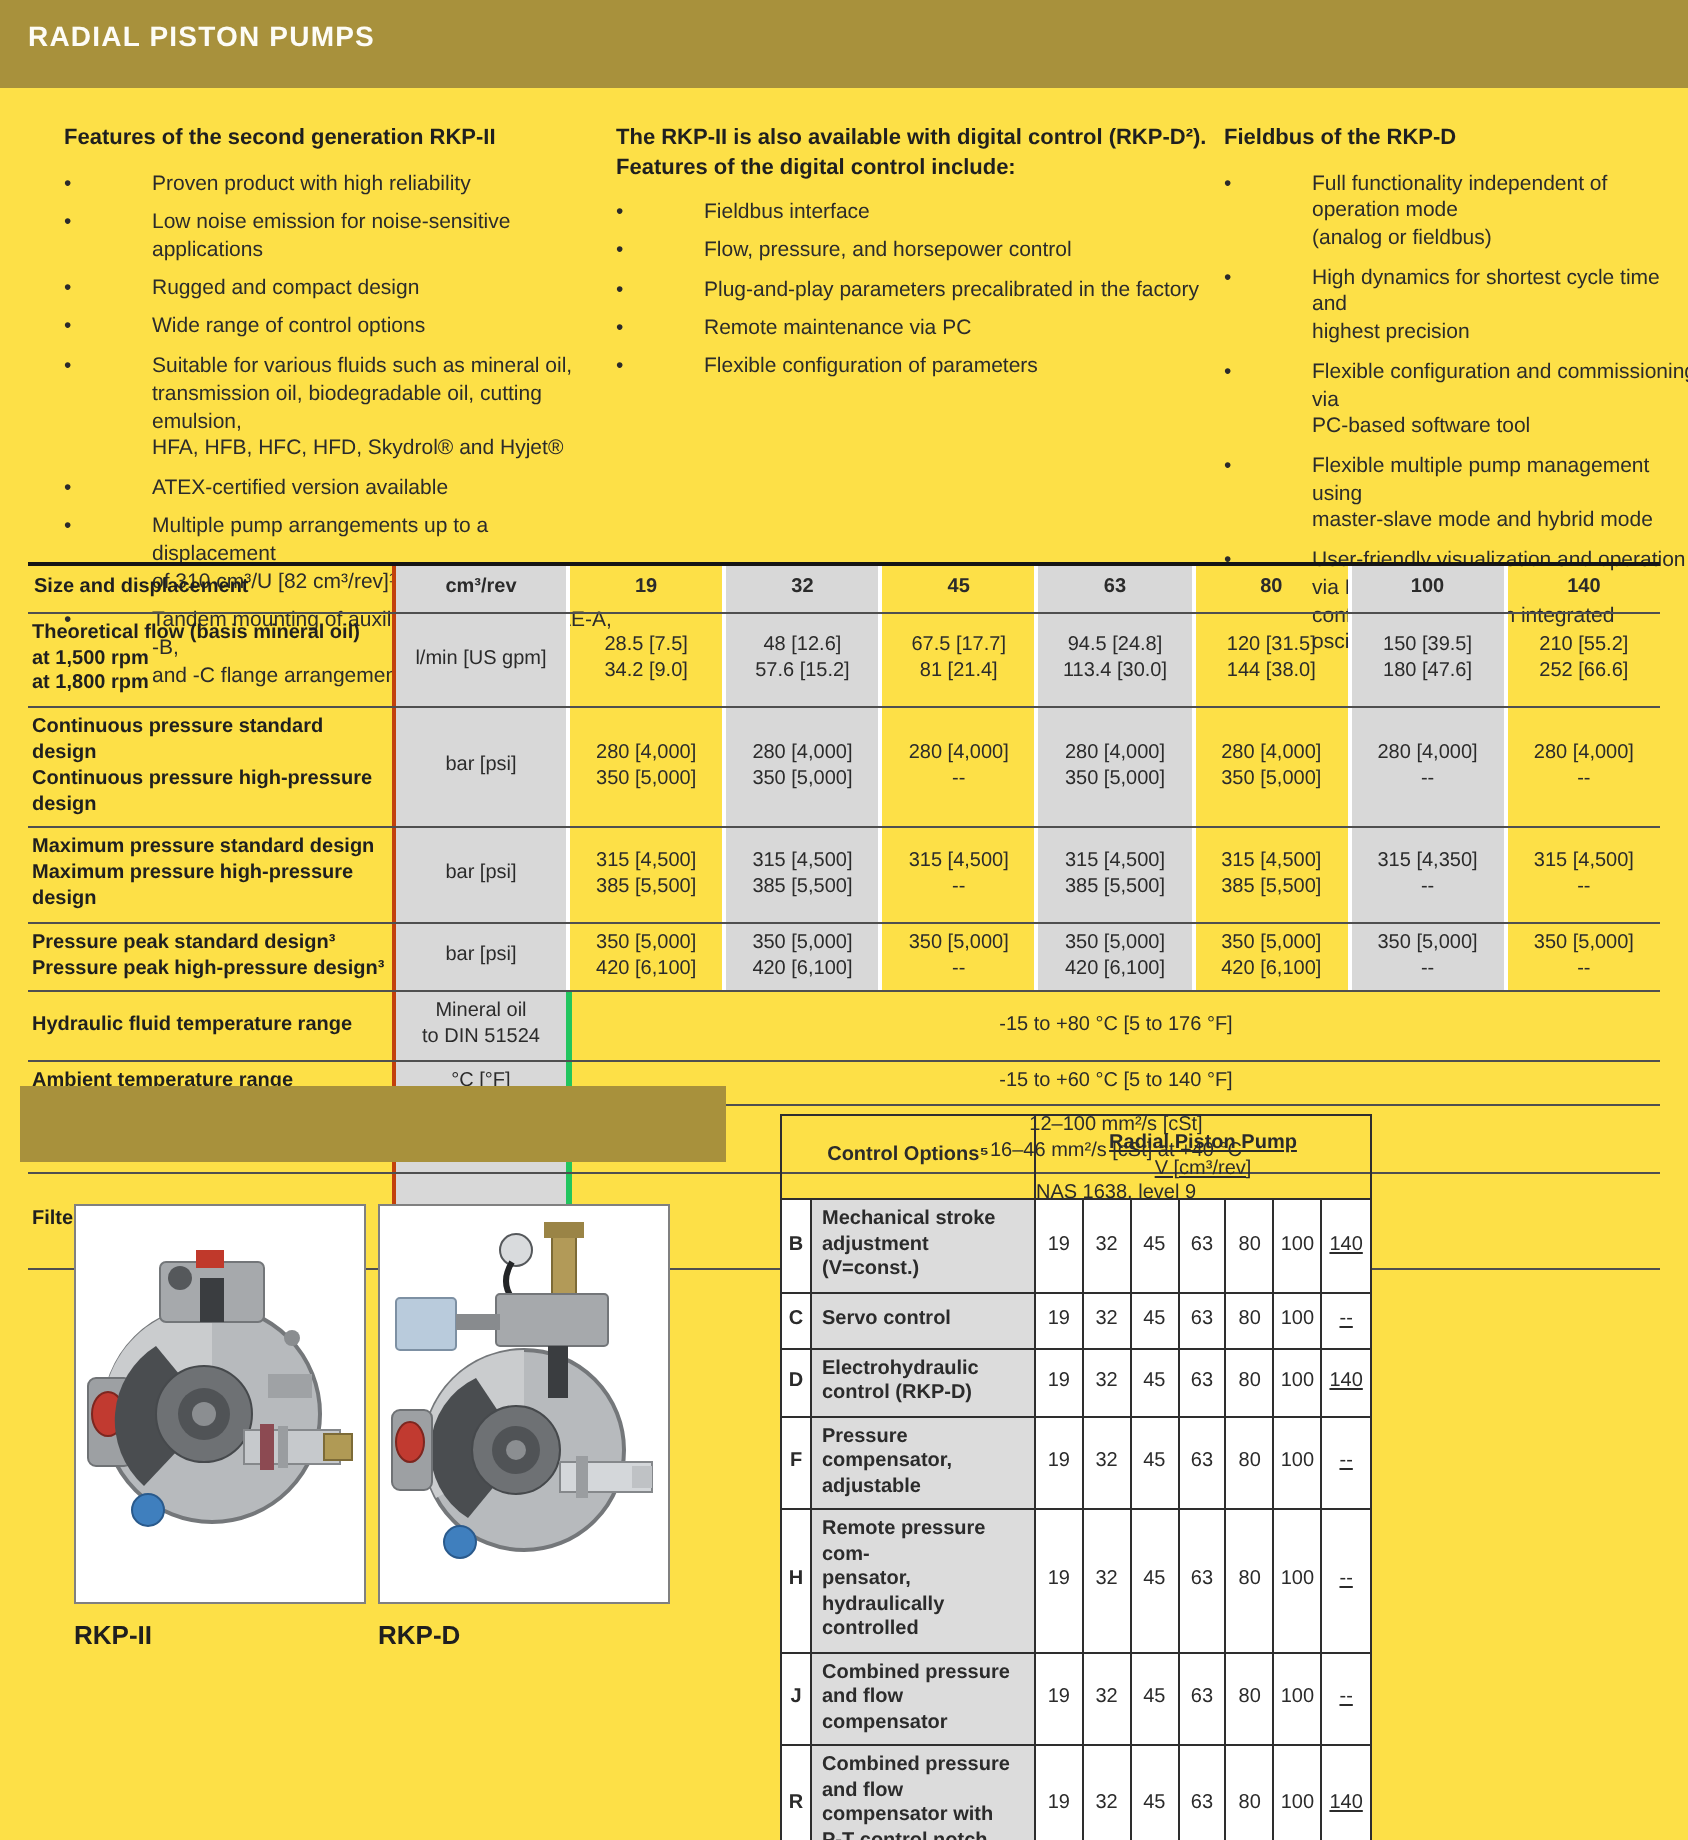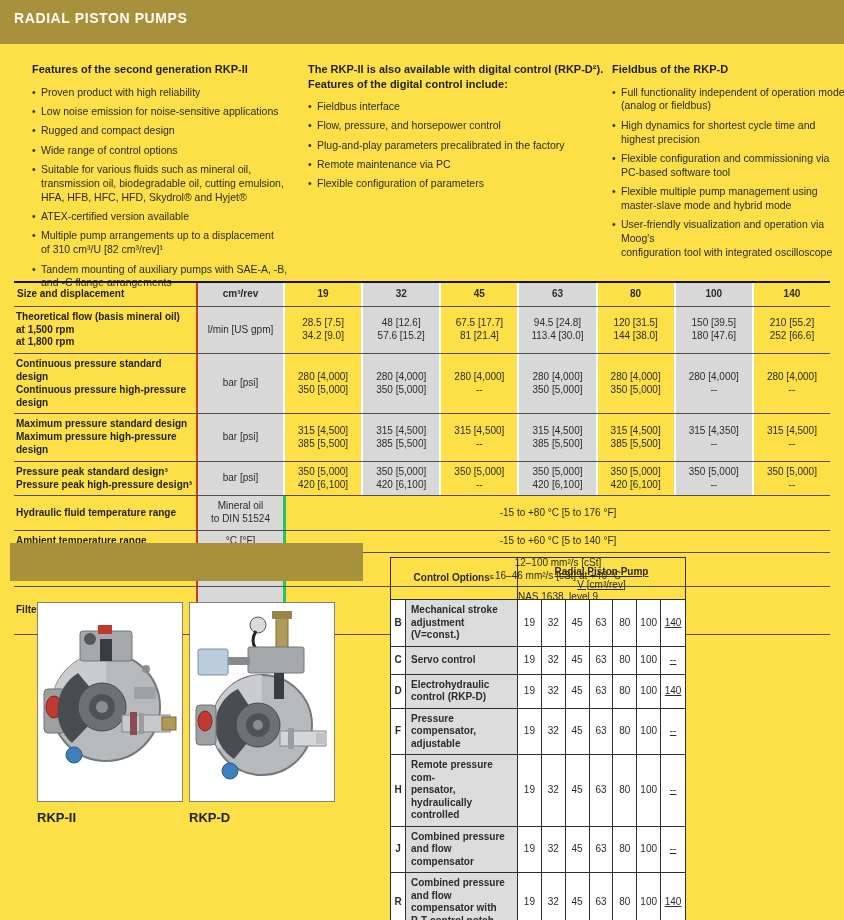--- a/index.html
+++ b/index.html
@@ -14,21 +14,21 @@
   .banner{position:absolute;left:0;top:0;width:844px;height:44px;background:var(--gold);}
   .banner h1{font-size:14px;font-weight:bold;color:#fdfcf6;letter-spacing:.6px;padding:10px 0 0 14px;}
 
   
   .cols{position:absolute;left:32px;top:62px;width:816px;display:flex;}
   .fcol{font-size:10.5px;line-height:1.32;}
   .fcol h2{font-size:11px;font-weight:bold;color:#1f1f1f;margin-bottom:9px;white-space:pre-line;}
   .fcol ul{list-style:none;}
   .fcol li{display:flex;margin-bottom:5.5px;}
   .fcol li .mark{width:9px;flex:0 0 9px;}
-  .fcol li .btx{white-space:pre-line;}
+  .fcol li .btx{white-space:pre-line;margin-left:35px;}
   .c1{width:276px;margin-right:0;}
   .c2{width:304px;}
   .c3{width:236px;}
 
   
   .spec{position:absolute;left:14px;top:281px;width:816px;border-top:2px solid var(--heavy);font-size:10px;}
   .trow{display:grid;grid-template-columns:182px 87px repeat(7,1fr);border-bottom:1px solid var(--line);align-items:stretch;}
   .cell{padding:4px 3px;display:flex;flex-direction:column;justify-content:center;text-align:center;white-space:pre-line;line-height:1.28;}
   .cell.lbl{text-align:left;font-weight:bold;color:#1f1f1f;padding-left:2px;white-space:pre-line;justify-content:center;}
   .cell.lbl2{flex-direction:row;justify-content:flex-start;gap:0;}

